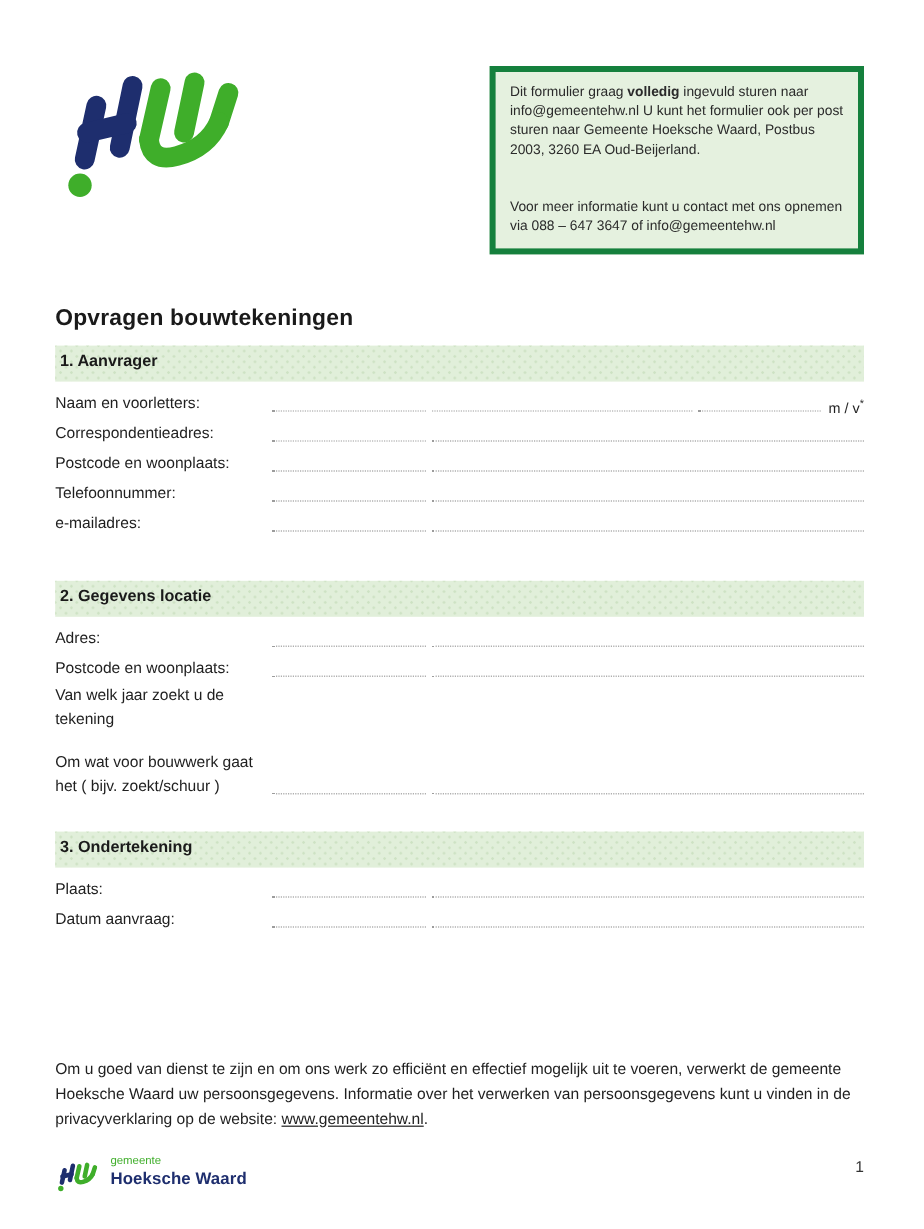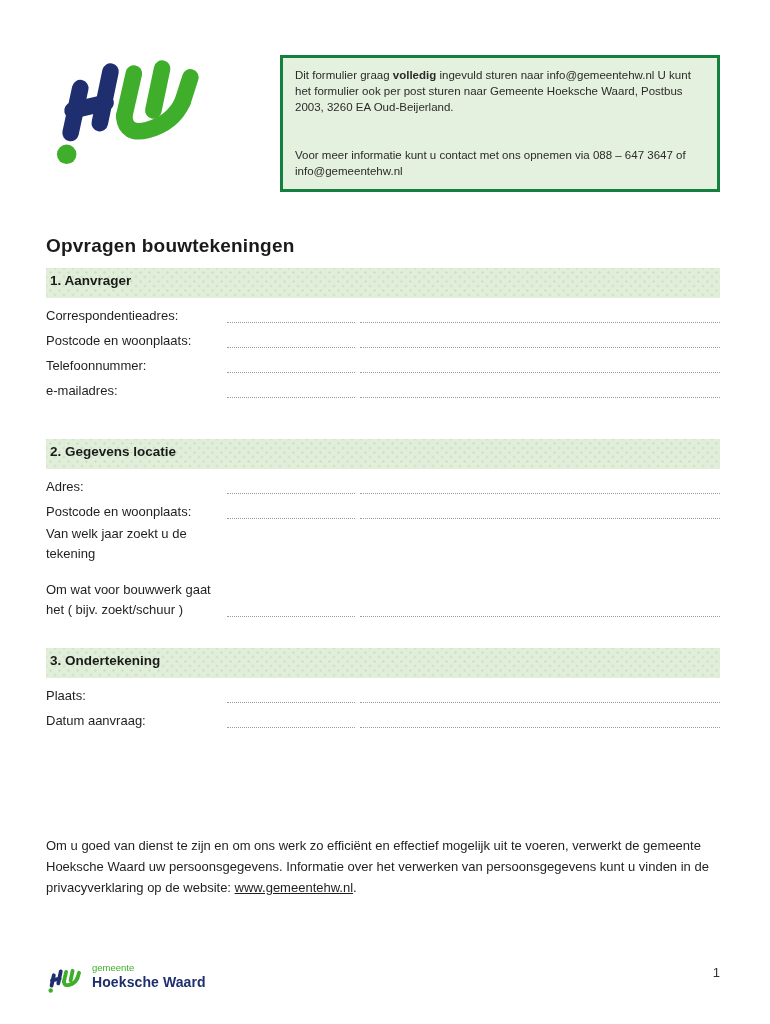--- a/index.html
+++ b/index.html
@@ -6,21 +6,21 @@
   .page{
     width:770px;height:1024px;position:relative;background:#ffffff;
     font-family:"Liberation Sans","DejaVu Sans",sans-serif;color:#1c1c1c;
     overflow:hidden;box-sizing:border-box;
   }
   .content{padding:0 50px 0 46px;}
   
   .header{display:flex;justify-content:space-between;align-items:flex-start;padding-top:55px;}
   .logo-main{width:166px;height:112px;flex-shrink:0;}
   .info-box{
-    width:440px;box-sizing:border-box;background:#e5f1df;border:3px solid #15803d;
+    width:312px;box-sizing:border-box;background:#e5f1df;border:5px solid #15803d;
     padding:9px 12px 10px 12px;font-size:11.5px;line-height:16px;color:#2a2a2a;
   }
   .info-box p{margin:0;}
   .info-box p + p{margin-top:32px;}
   .info-box b{font-weight:bold;}
   
   .title{font-size:19px;font-weight:bold;color:#1a1a1a;margin-top:43px;letter-spacing:.2px;}
   
   .band{
     margin-top:11px;height:30px;line-height:26px;font-size:13.5px;font-weight:bold;color:#1a1a1a;
@@ -78,20 +78,29 @@
         <p><span>Dit formulier graag </span><b>volledig</b><span> ingevuld sturen naar info@gemeentehw.nl U kunt het formulier ook per post sturen naar Gemeente Hoeksche Waard, Postbus 2003, 3260 EA Oud-Beijerland.</span></p>
         <p>Voor meer informatie kunt u contact met ons opnemen via 088 – 647 3647 of info@gemeentehw.nl</p>
       </div>
     </div>
 
     <div class="title">Opvragen bouwtekeningen</div>
 
     <div class="band">1. Aanvrager</div>
     <div class="rows">
       <div class="row">
+        <div class="lbl">Naam en voorletters:</div>
+        <div class="lines">
+          <span class="seg s128"></span>
+            <span class="seg s217"></span>
+            <span class="seg fill"></span>
+        </div>
+        <div class="mv"><span>m / v</span><sup>*</sup></div>
+      </div>
+      <div class="row">
         <div class="lbl">Correspondentieadres:</div>
         <div class="lines">
             <span class="seg s128"></span>
             <span class="seg fill"></span>
           </div>
       </div>
       <div class="row">
         <div class="lbl">Postcode en woonplaats:</div>
         <div class="lines">
             <span class="seg s128"></span>

